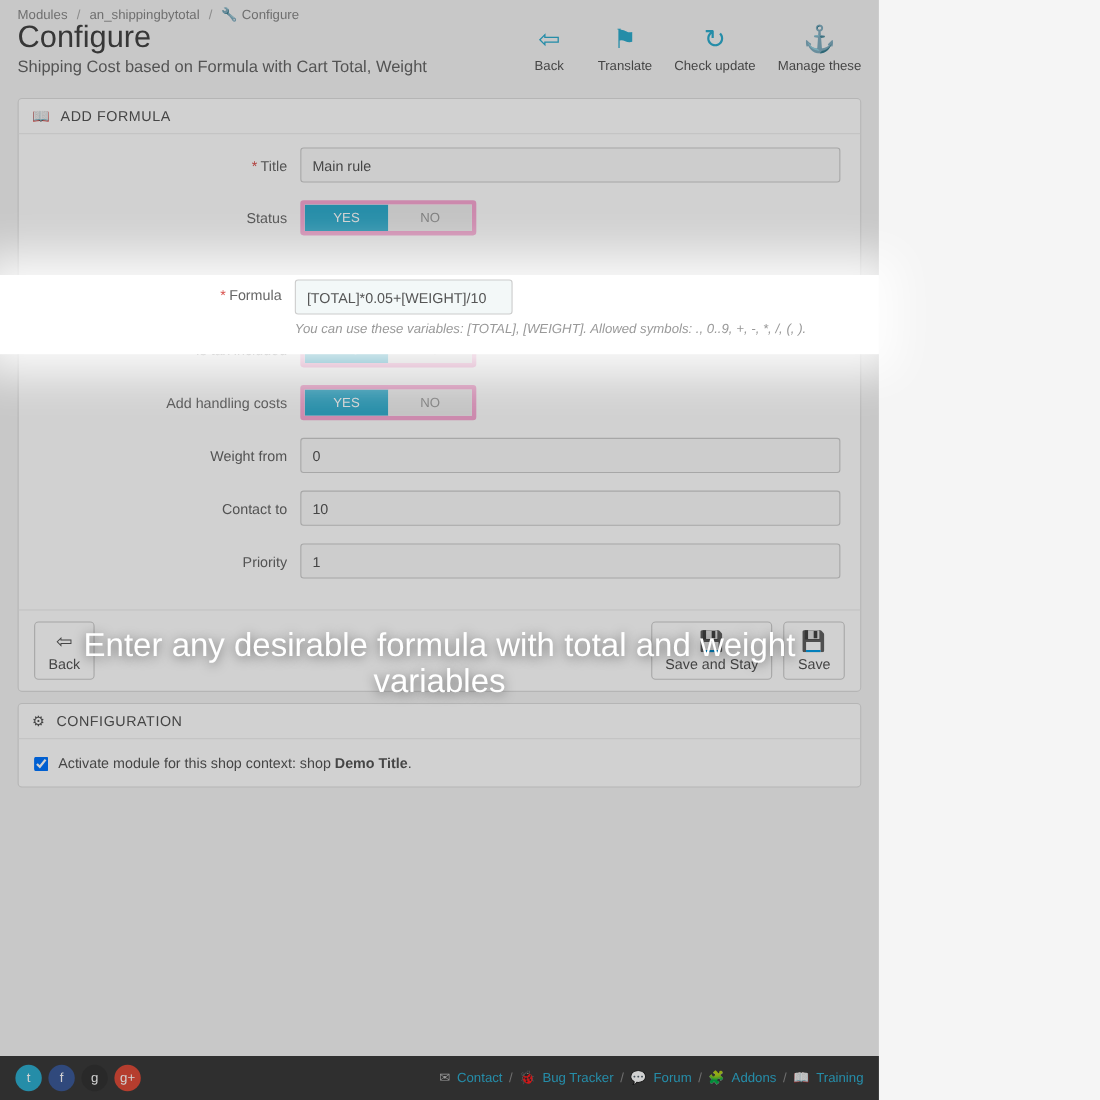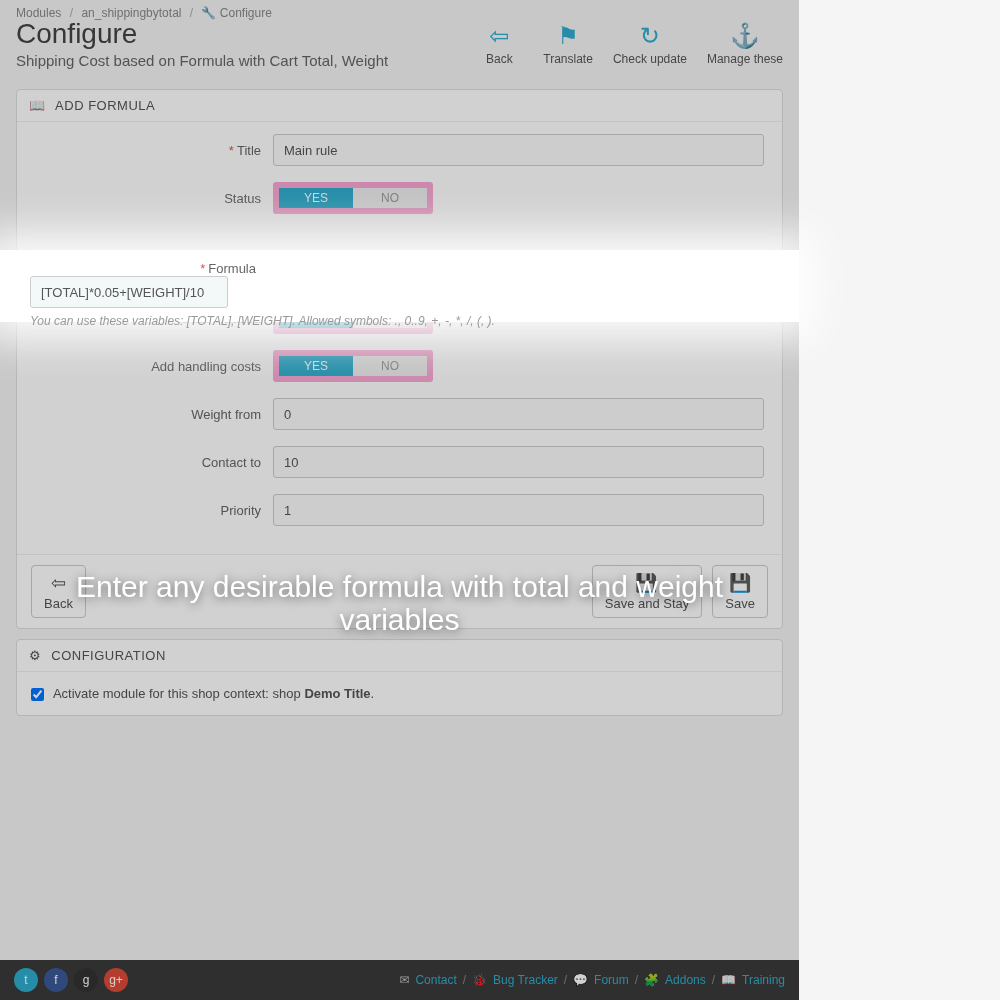--- a/index.html
+++ b/index.html
@@ -23,21 +23,21 @@
   .highlight-cutout {
     position: absolute;
     left: 0; right: 0;
     top: 250px; height: 72px;
     background: #fff;
     z-index: 51;
     box-shadow: 0 0 40px 18px rgba(255,255,255,0.9);
     pointer-events: none;
   }
   .formula-row-abs { position: absolute; z-index: 52; top: 250px; left: 0; right: 0; padding: 4px 30px 4px 30px; pointer-events: none; }
-  .formula-row-abs .row-inner { display: flex; align-items: flex-start; flex-direction: column; }
+  .formula-row-abs .row-inner { display: flex; align-items: flex-start; }
   .breadcrumb { padding: 6px 16px 0 16px; font-size: 12px; color: #888; }
   .breadcrumb a { color: #888; text-decoration: none; }
   .breadcrumb .sep { padding: 0 5px; color: #aaa; }
   .header { display: flex; padding: 0 16px 10px 16px; align-items: flex-start; }
   .header .title-wrap { flex: 1; }
   .header h1 { font-size: 28px; font-weight: 400; color: #444; margin-top: -2px; }
   .header .subtitle { font-size: 15px; color: #666; margin-top: 2px; }
   .toolbar { display: flex; gap: 20px; padding-top: 2px; }
   .toolbar .tbtn { text-align: center; color: #555; font-size: 12px; cursor: pointer; min-width: 48px; }
   .toolbar .tbtn .ico { font-size: 24px; color: #2eacce; display: block; margin-bottom: 2px; }
@@ -70,21 +70,21 @@
     flex: 1;
     height: 32px;
     border: 1px solid #ccc;
     border-radius: 3px;
     padding: 0 10px;
     font-size: 13px;
     color: #555;
     background: #fbfbfb;
   }
   .form-control-wrap { flex: 1; }
-  .toggle { display: flex; border-radius: 3px; overflow: hidden; border: 6px solid #f9a8d4; width: 160px; height: 32px; }
+  .toggle { display: flex; border-radius: 3px; overflow: hidden; border: 4px solid #f9a8d4; width: 160px; height: 32px; }
   .toggle .opt { flex: 1; display: flex; align-items: center; justify-content: center; font-size: 12px; cursor: pointer; }
   .toggle .opt.yes { background: #2eacce; color: #fff; }
   .toggle .opt.no { background: #eee; color: #999; }
   .help-text { font-size: 12px; color: #999; font-style: italic; margin-top: 6px; }
   .panel-footer {
     border-top: 1px solid #eee;
     padding: 10px 14px;
     display: flex;
     justify-content: space-between;
     align-items: center;

